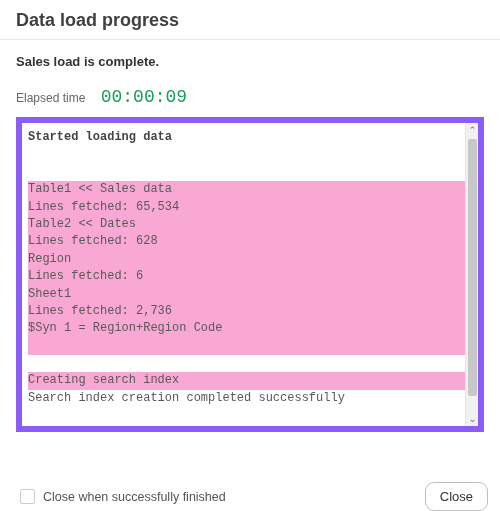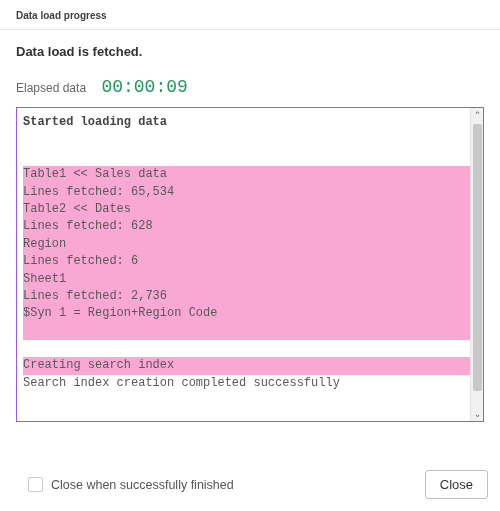--- a/index.html
+++ b/index.html
@@ -8,21 +8,21 @@
     width: 500px; height: 511px;
     font-family: -apple-system, BlinkMacSystemFont, "Segoe UI", Arial, sans-serif;
     font-size: 13px;
     color: #333;
     background: #fff;
   }
   .titlebar {
     padding: 10px 16px 8px 16px;
     border-bottom: 1px solid #e6e6e6;
     font-weight: 600;
-    font-size: 10px;
+    font-size: 18px;
     color: #404040;
   }
   .status {
     padding: 14px 16px 4px 16px;
     font-weight: 600;
     font-size: 13px;
     color: #333;
   }
   .elapsed-row {
     padding: 14px 16px 10px 16px;
@@ -30,21 +30,21 @@
     color: #666;
   }
   .elapsed-value {
     color: #1a9e5c;
     font-family: "Consolas","Courier New",monospace;
     margin-left: 12px;
     font-size: 18px;
   }
   .log-wrap {
     margin: 0 16px;
-    border: 1px solid #8b5cf6;
+    border: 6px solid #8b5cf6;
     height: 315px;
     overflow: hidden;
     position: relative;
   }
   .log {
     position: absolute;
     inset: 0 13px 0 0;
     overflow-y: auto;
     font-family: "Consolas","Courier New",monospace;
     font-size: 12px;
@@ -66,52 +66,52 @@
     font-size: 9px; color: #666;
   }
   .sb-btn.top { top: 0; }
   .sb-btn.bot { bottom: 0; }
   .sb-thumb {
     position: absolute; left: 2px; width: 9px;
     top: 16px; bottom: 30px;
     background: #c8c8c8; border-radius: 2px;
   }
   .footer {
-    position: absolute; left: 16px; right: 0; bottom: 0;
-    padding: 10px 12px 12px 12px;
+    position: absolute; left: 8px; right: 0; bottom: 0;
+    padding: 10px 12px 0 12px;
     display: flex; align-items: center; justify-content: space-between;
   }
   .chk-wrap {
     display: flex; align-items: center; gap: 8px;
     font-size: 12.5px; color: #555;
   }
   .chk {
     width: 15px; height: 15px;
     border: 1px solid #ccc; border-radius: 2px;
     background: #fff;
   }
   .close-btn {
     border: 1px solid #bfbfbf;
     background: #fff;
     color: #333;
     font-size: 13px;
     padding: 6px 14px;
-    border-radius: 3px;
+    border-radius: 9px;
     font-weight: 500;
   }
 </style>
 </head>
 <body>
 
 <div class="titlebar">Data load progress</div>
 
-<div class="status">Data load is fetched.</div>
+<div class="status">Sales load is complete.</div>
 
 <div class="elapsed-row">
-  <span>Elapsed data</span>
+  <span>Elapsed time</span>
   <span class="elapsed-value">00:00:09</span>
 </div>
 
 <div class="log-wrap">
   <div class="log" id="log"><div class="log-line log-strong">Started loading data</div><div class="log-line "> </div><div class="log-line "> </div><div class="log-line log-warn">Table1 &lt;&lt; Sales data</div><div class="log-line log-warn">Lines fetched: 65,534</div><div class="log-line log-warn">Table2 &lt;&lt; Dates</div><div class="log-line log-warn">Lines fetched: 628</div><div class="log-line log-warn">Region</div><div class="log-line log-warn">Lines fetched: 6</div><div class="log-line log-warn">Sheet1</div><div class="log-line log-warn">Lines fetched: 2,736</div><div class="log-line log-warn">$Syn 1 = Region+Region Code</div><div class="log-line log-warn"> </div><div class="log-line "> </div><div class="log-line log-warn">Creating search index</div><div class="log-line ">Search index creation completed successfully</div><div class="log-line "> </div><div class="log-line "> </div></div>
   <div class="sb-track">
     <div class="sb-btn top">⌃</div>
     <div class="sb-thumb"></div>
     <div class="sb-btn bot">⌄</div>
   </div>

